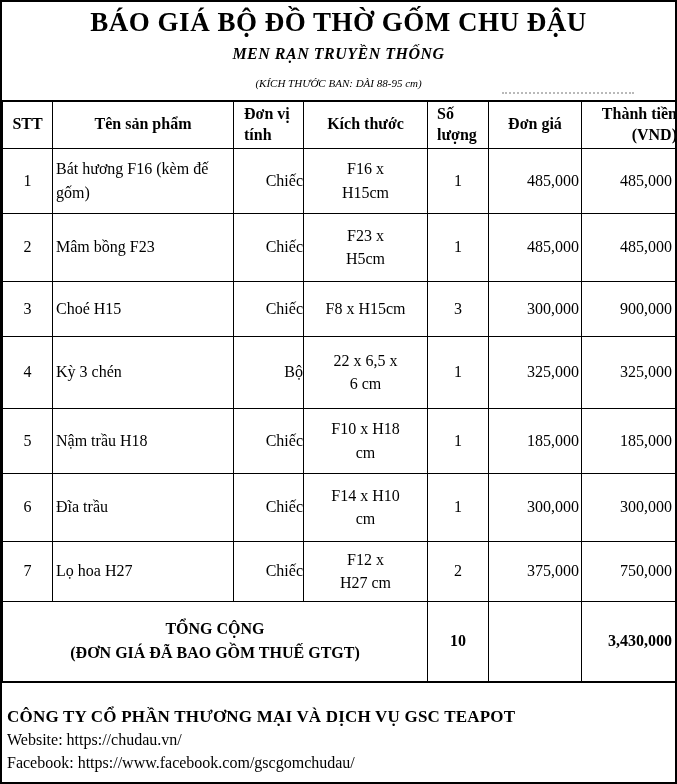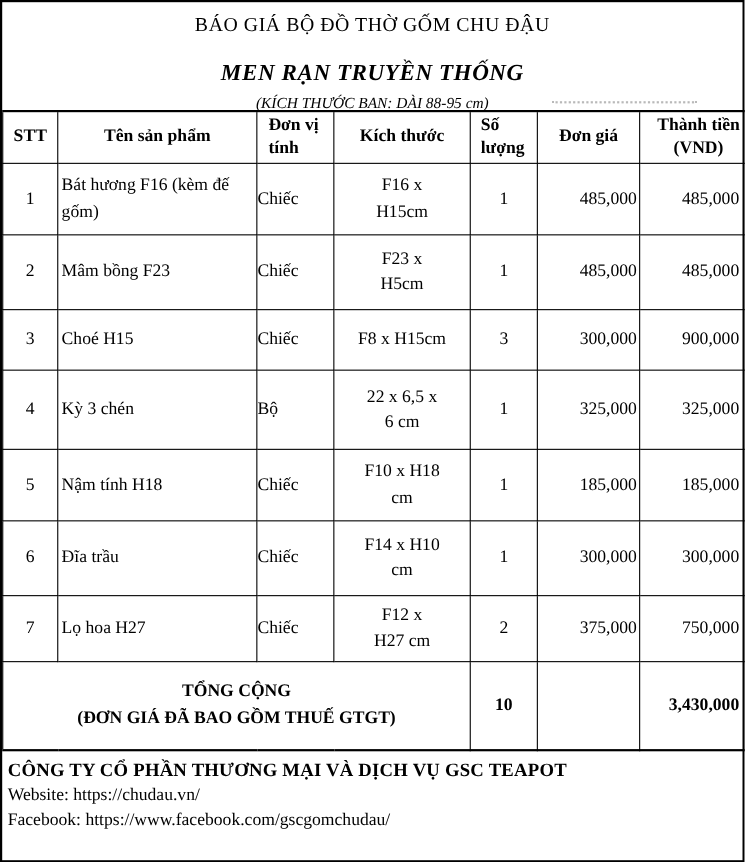--- a/index.html
+++ b/index.html
@@ -19,29 +19,29 @@
   }
 
   
   .title-block {
     height: 98px;
     text-align: center;
     padding-top: 3px;
     flex: 0 0 auto;
   }
   .title-main {
-    font-size: 18px; font-weight: normal;
+    font-size: 27px; font-weight: bold;
     line-height: 34px; letter-spacing: 0.5px;
   }
   .title-sub {
-    font-size: 21px; font-weight: bold; font-style: italic;
-    line-height: 30px; letter-spacing: 0.5px; margin-top: 12px;
+    font-size: 16px; font-weight: bold; font-style: italic;
+    line-height: 30px; letter-spacing: 0.5px;
   }
   .title-note {
-    font-size: 14px; font-style: italic;
+    font-size: 11px; font-style: italic;
     line-height: 28px;
   }
   .scan-artifact {
     position: absolute;
     left: 500px; top: 90px; width: 132px; height: 0;
     border-bottom: 2px dotted #b9b9b9;
   }
 
   
   table.quote {
@@ -65,44 +65,44 @@
   tbody tr.r3 { height: 55px; }
   tbody tr.r4 { height: 72px; }
   tbody tr.r5 { height: 65px; }
   tbody tr.r6 { height: 68px; }
   tbody tr.r7 { height: 60px; }
   tbody tr.total-row { height: 81px; }
 
   th.h-stt, th.h-name, th.h-size, th.h-price { text-align: center; }
   th.h-unit   { text-align: left; padding-left: 10px; }
   th.h-qty    { text-align: left; padding-left: 9px; }
-  th.h-amount { text-align: center; padding-left: 11px; }
+  th.h-amount { text-align: right; padding-left: 11px; }
 
   td.c-stt   { text-align: center; }
   td.c-name  { text-align: left; padding: 2px 3px 2px 3px; line-height: 1.45; }
-  td.c-unit  { text-align: left; }
+  td.c-unit  { text-align: right; }
   td.c-size  { text-align: center; white-space: pre-line; line-height: 1.45; }
   td.c-qty   { text-align: center; }
   td.c-price { text-align: right; padding-right: 2px; }
   td.c-amount{ text-align: right; padding-right: 5px; }
 
   tr.total-row td { font-weight: bold; }
   td.c-total-label {
     text-align: center; white-space: pre-line;
     font-size: 17px; line-height: 1.5;
   }
 
   
   .footer {
     flex: 1 1 auto;
     padding: 4px 6px 0 5px;
   }
   .footer-company {
     font-size: 17px; font-weight: bold;
-    line-height: 25px; letter-spacing: 0.2px;
+    line-height: 25px; letter-spacing: 0.2px; margin-top: 17px;
   }
   .footer-line {
     font-size: 16px;
     line-height: 22.5px;
   }
 </style>
 </head>
 <body>
 
 <div class="page">
@@ -171,21 +171,21 @@
         <td class="c-name">Kỳ 3 chén</td>
         <td class="c-unit">Bộ</td>
         <td class="c-size">22 x 6,5 x
 6 cm</td>
         <td class="c-qty">1</td>
         <td class="c-price">325,000</td>
         <td class="c-amount">325,000</td>
       </tr>
       <tr class="r5">
         <td class="c-stt">5</td>
-        <td class="c-name">Nậm tính H18</td>
+        <td class="c-name">Nậm trầu H18</td>
         <td class="c-unit">Chiếc</td>
         <td class="c-size">F10 x H18
 cm</td>
         <td class="c-qty">1</td>
         <td class="c-price">185,000</td>
         <td class="c-amount">185,000</td>
       </tr>
       <tr class="r6">
         <td class="c-stt">6</td>
         <td class="c-name">Đĩa trầu</td>

